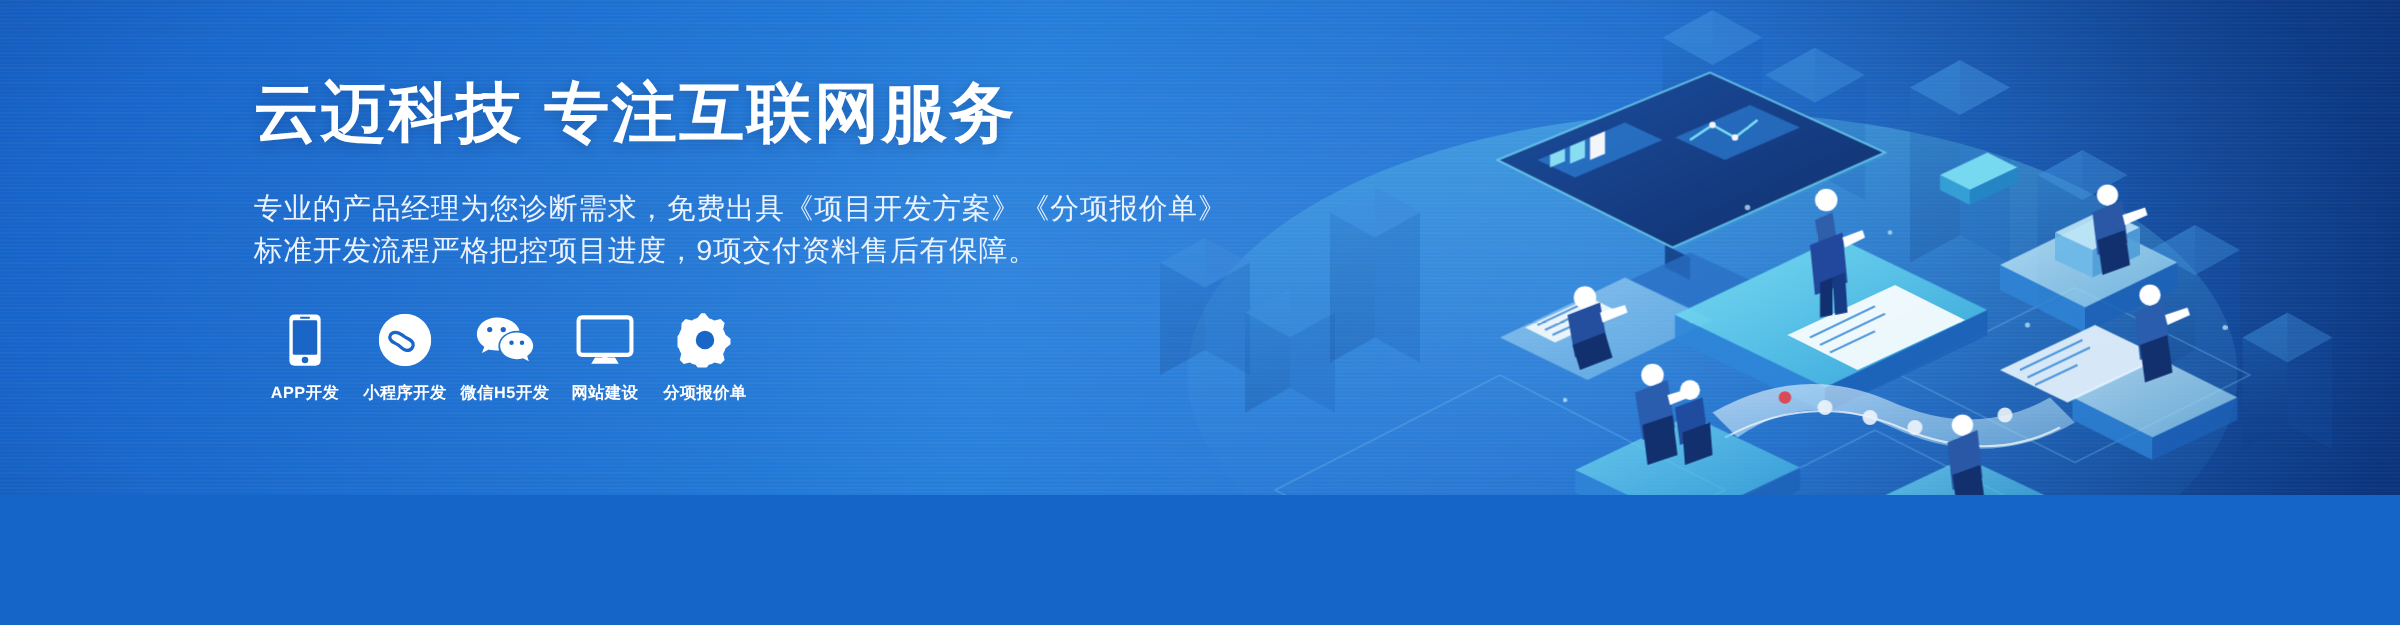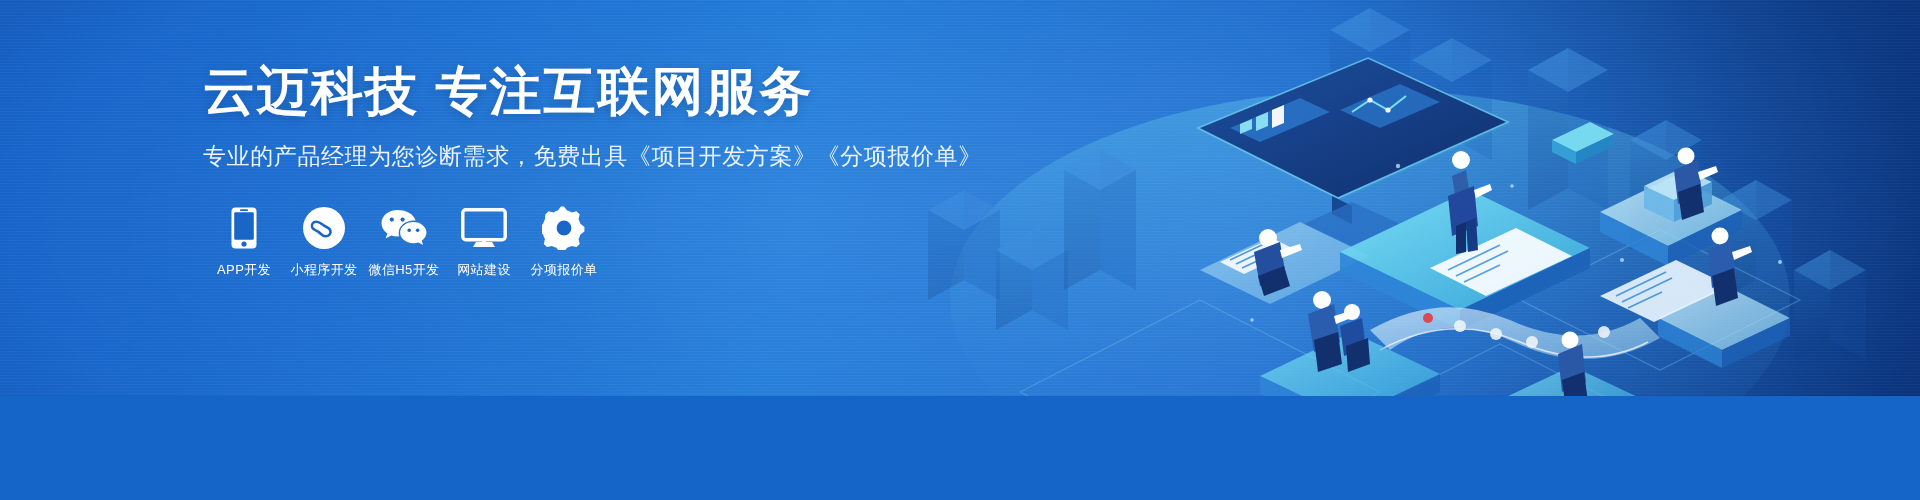--- a/index.html
+++ b/index.html
@@ -39,34 +39,35 @@
   }
   .headline {
     color:#ffffff;
     font-size:52px;
     font-weight:bold;
     letter-spacing:2px;
     line-height:1.22;
     white-space:nowrap;
     text-shadow:0 2px 10px rgba(0,30,80,0.25);
   }
-  .subtitles { margin-top:16px; }
+  .subtitles { margin-top:26px; }
   .sub-line {
     color:#eaf3ff;
     font-size:23px;
     line-height:34px;
     letter-spacing:0.6px;
     white-space:nowrap;
   }
 
   
   .services {
     display:flex;
     margin-top:33px;
     margin-left:5px;
+    font-weight:bold;
   }
   .service {
     width:72px;
     display:flex;
     flex-direction:column;
     align-items:center;
     margin-right:8px;
   }
   .service-ico {
     height:44px;
@@ -341,20 +342,21 @@
   </div>
 
   <div class="vignette"></div>
 
   <div class="content">
 
     <h1 class="headline">云迈科技 专注互联网服务</h1>
 
     <div class="subtitles">
       <div class="sub-line">专业的产品经理为您诊断需求，免费出具《项目开发方案》《分项报价单》</div>
+      <div class="sub-line">标准开发流程严格把控项目进度，9项交付资料售后有保障。</div>
     </div>
 
     <div class="services">
 
       <div class="service">
         <span class="service-ico">
           <svg width="26" height="42" viewBox="0 0 26 42">
             <rect x="0.5" y="0.5" width="25" height="41" rx="4" ry="4" fill="#ffffff"></rect>
             <rect x="3.2" y="5.2" width="19.6" height="27.6" rx="1.2" fill="#1a66c6"></rect>
             <rect x="9" y="2.3" width="8" height="1.7" rx="0.85" fill="#1a66c6"></rect>

